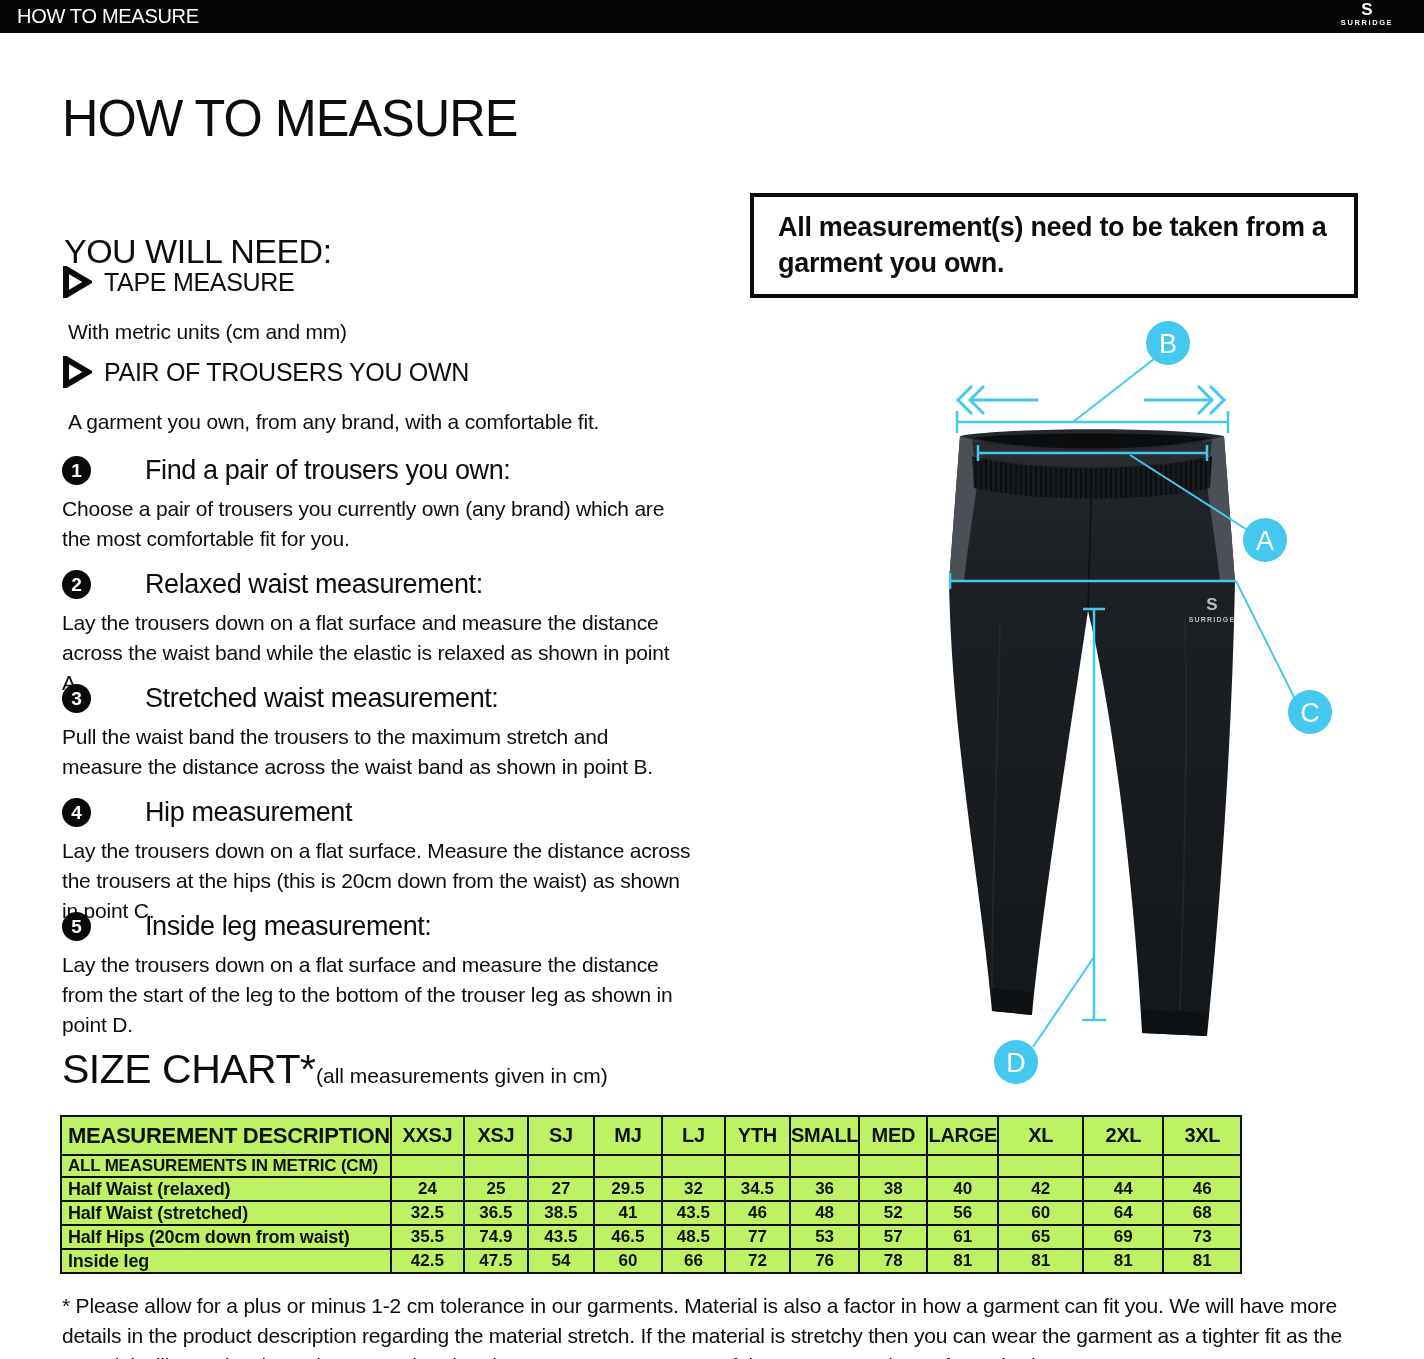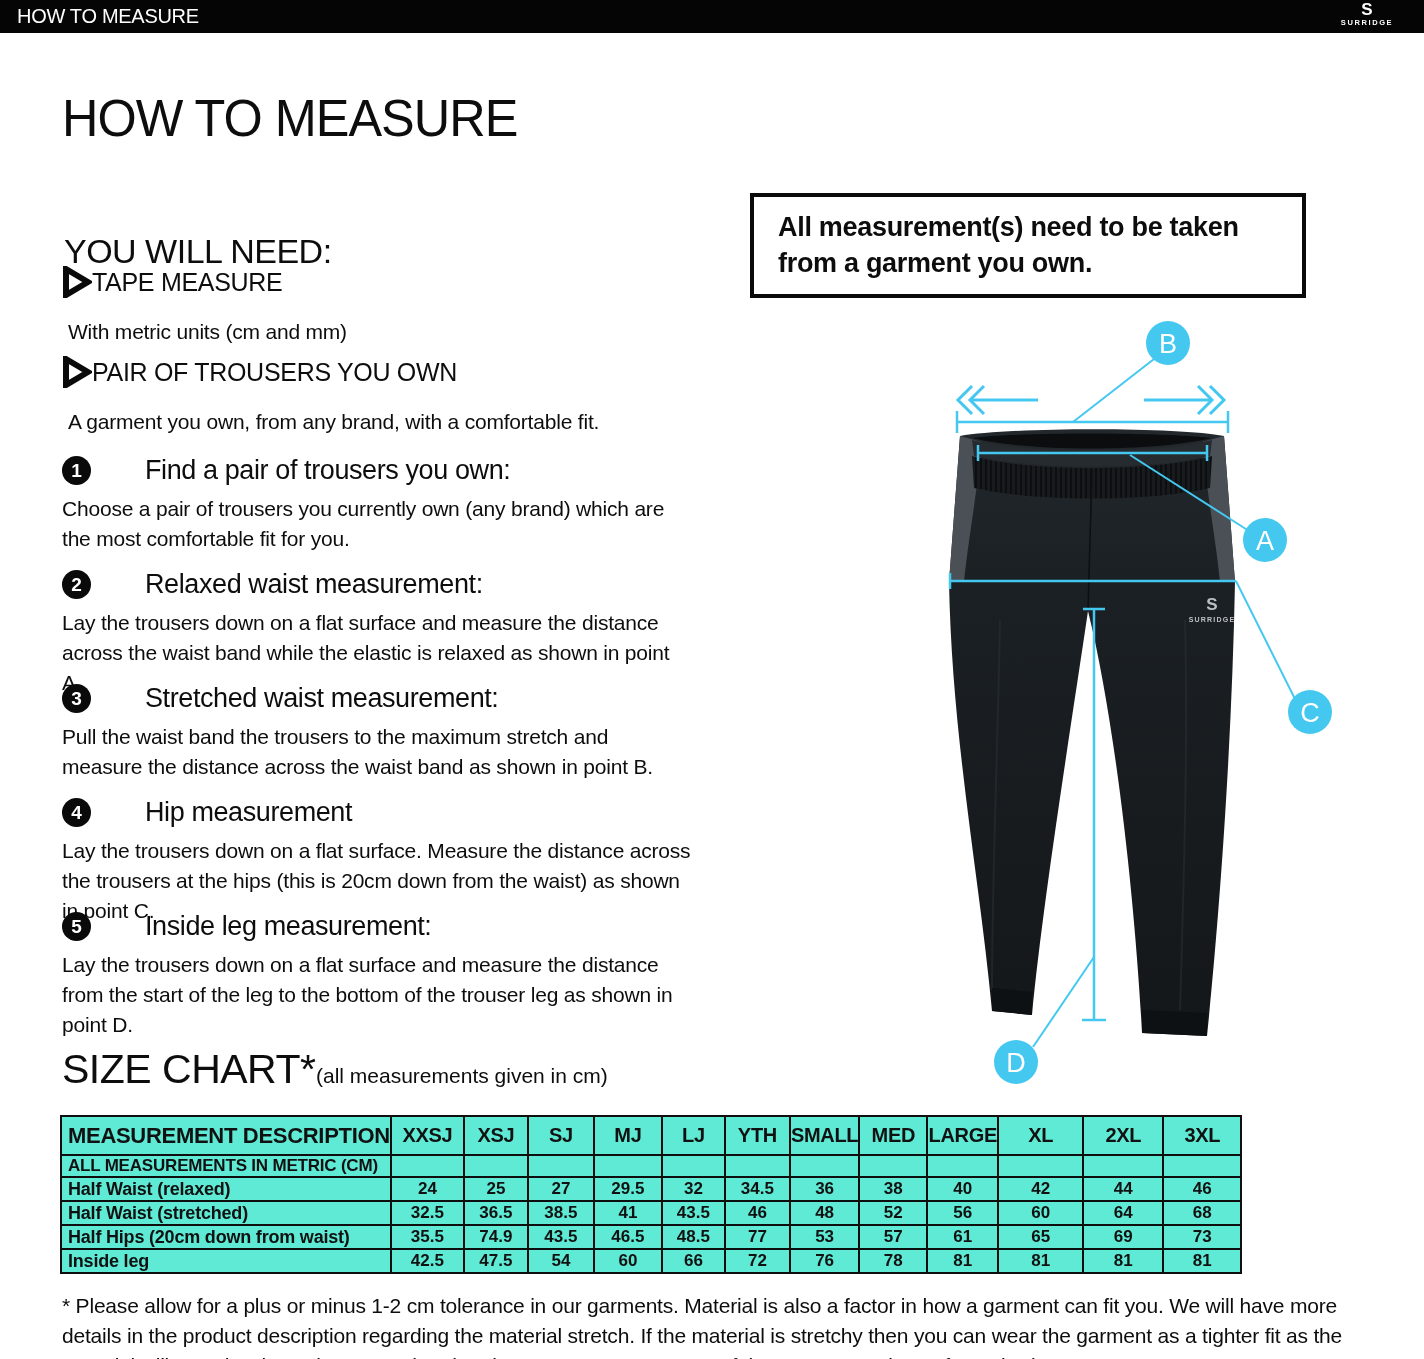--- a/index.html
+++ b/index.html
@@ -14,44 +14,44 @@
   .topbar-logo .s-word { color:#fff; font-size:7.5px; font-weight:bold; letter-spacing:1.6px; display:block; margin-top:1px; }
 
   
   .page-title { position:absolute; left:62px; top:88px; font-size:52px; font-weight:400; letter-spacing:-1px; transform:scaleX(.97); transform-origin:left; color:#0d0d0d; }
 
   
   .ywn-heading { position:absolute; left:64px; top:190px; font-size:34px; font-weight:400; letter-spacing:-0.5px; color:#0d0d0d;margin-top:42px; }
   .need-item { position:absolute; left:62px; width:640px; }
   .need-item.first { top:266px; }
   .need-item.second { top:356px; }
-  .need-head { display:flex; align-items:center; gap:0; }
+  .need-head { display:flex; align-items:center; gap:12px; }
   .need-title { font-size:25px; letter-spacing:-0.3px; color:#0d0d0d; }
   .need-desc { font-size:21px; margin-top:22px; margin-left:6px; color:#0d0d0d; letter-spacing:-0.2px; }
   .play-icon { width:30px; height:32px; flex:0 0 auto; }
 
   
   .step { position:absolute; left:62px; width:630px; }
   .step-head { display:flex; align-items:center; gap:14px; }
   .step-num { width:29px; height:29px; border-radius:50%; background:#0a0a0a; color:#fff; font-size:19px; font-weight:bold; display:flex; align-items:center; justify-content:center; flex:0 0 auto; }
   .step-title { font-size:27px; letter-spacing:-0.4px; color:#0d0d0d;margin-left:40px; }
   .step-desc { font-size:21px; line-height:1.42; margin-top:8px; color:#0d0d0d; letter-spacing:-0.2px; }
 
   
-  .notice-box { position:absolute; left:750px; top:193px; width:556px; height:105px; border:4px solid #0a0a0a; display:flex; align-items:center; }
+  .notice-box { position:absolute; left:750px; top:193px; width:608px; height:105px; border:4px solid #0a0a0a; display:flex; align-items:center; }
   .notice-text { font-size:27px; font-weight:bold; line-height:1.3; padding:0 24px; letter-spacing:-0.3px; color:#0d0d0d; }
 
   
   .diagram { position:absolute; left:880px; top:320px; width:500px; height:780px; }
 
   
   .sc-heading { position:absolute; left:62px; top:1046px; font-size:41px; font-weight:400; letter-spacing:-0.5px; color:#0d0d0d;text-align:center; }
   .sc-sub { position:absolute; left:316px; top:1064px; font-size:21px; color:#0d0d0d; }
 
-  table.size-chart { position:absolute; left:60px; top:1115px; border-collapse:collapse; table-layout:fixed; background:#5eead4; }
+  table.size-chart { position:absolute; left:60px; top:1115px; border-collapse:collapse; table-layout:fixed; background:#bef264; }
   table.size-chart td, table.size-chart th { border:2px solid #0e0e0e; white-space:nowrap; overflow:hidden; }
   table.size-chart thead th { font-size:20px; font-weight:bold; height:39px; text-align:center; letter-spacing:-0.3px; }
   table.size-chart thead th.desc { text-align:left; padding-left:6px; font-size:22px; }
   table.size-chart td.rowlabel { text-align:left; padding-left:6px; font-size:18px; font-weight:bold; letter-spacing:-0.2px; }
   table.size-chart td { font-size:17px; font-weight:bold; text-align:center; height:24px; }
   table.size-chart tr.metric-row td { height:21px; }
   table.size-chart tr.metric-row td.rowlabel { font-size:17px; }
 
   
   .footnote { position:absolute; left:62px; top:1291px; width:1312px; font-size:21px; line-height:1.43; color:#0d0d0d; letter-spacing:-0.2px; }

